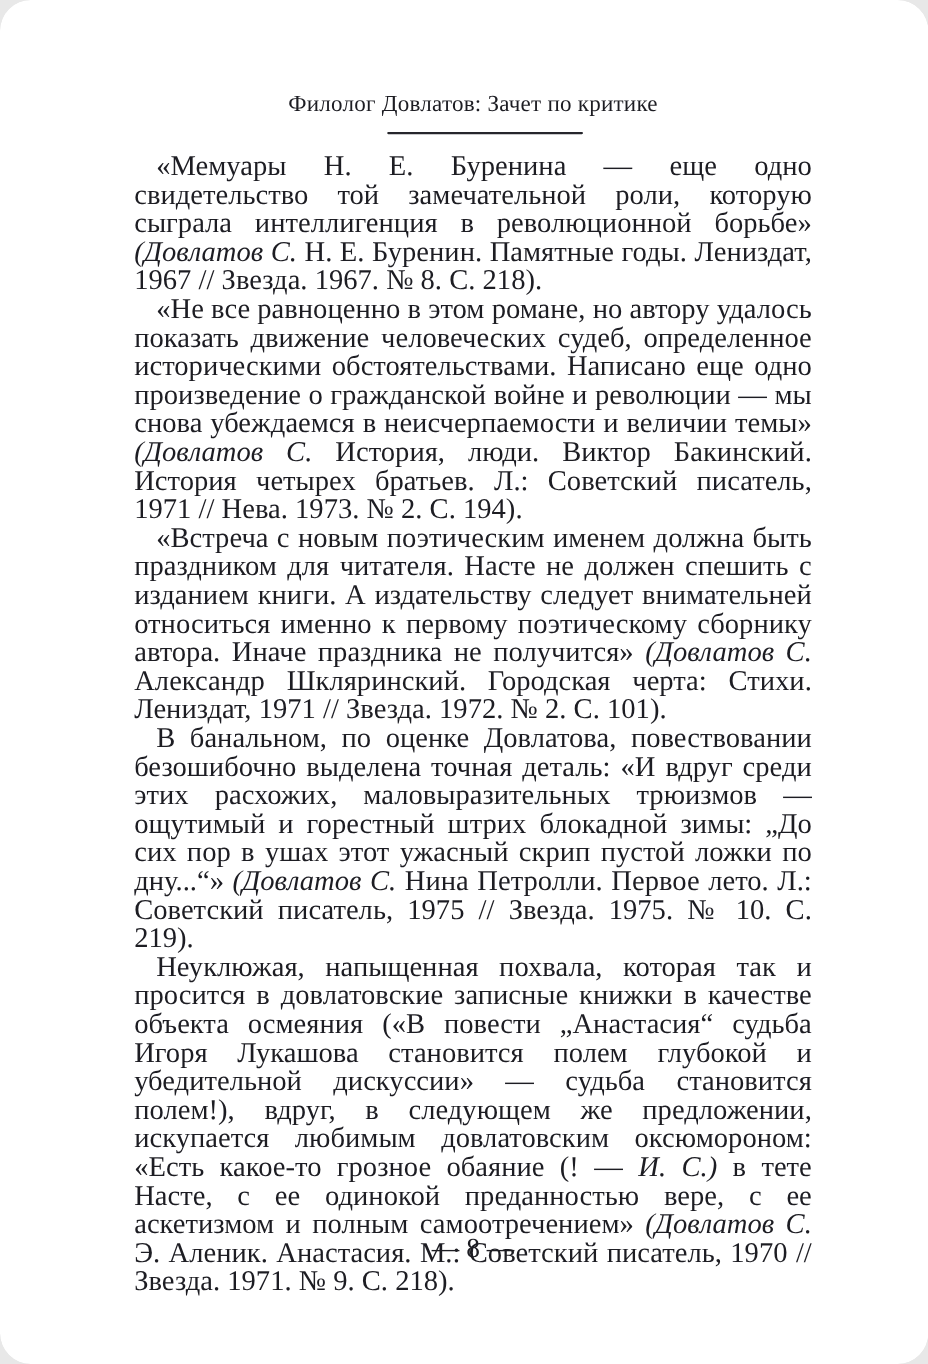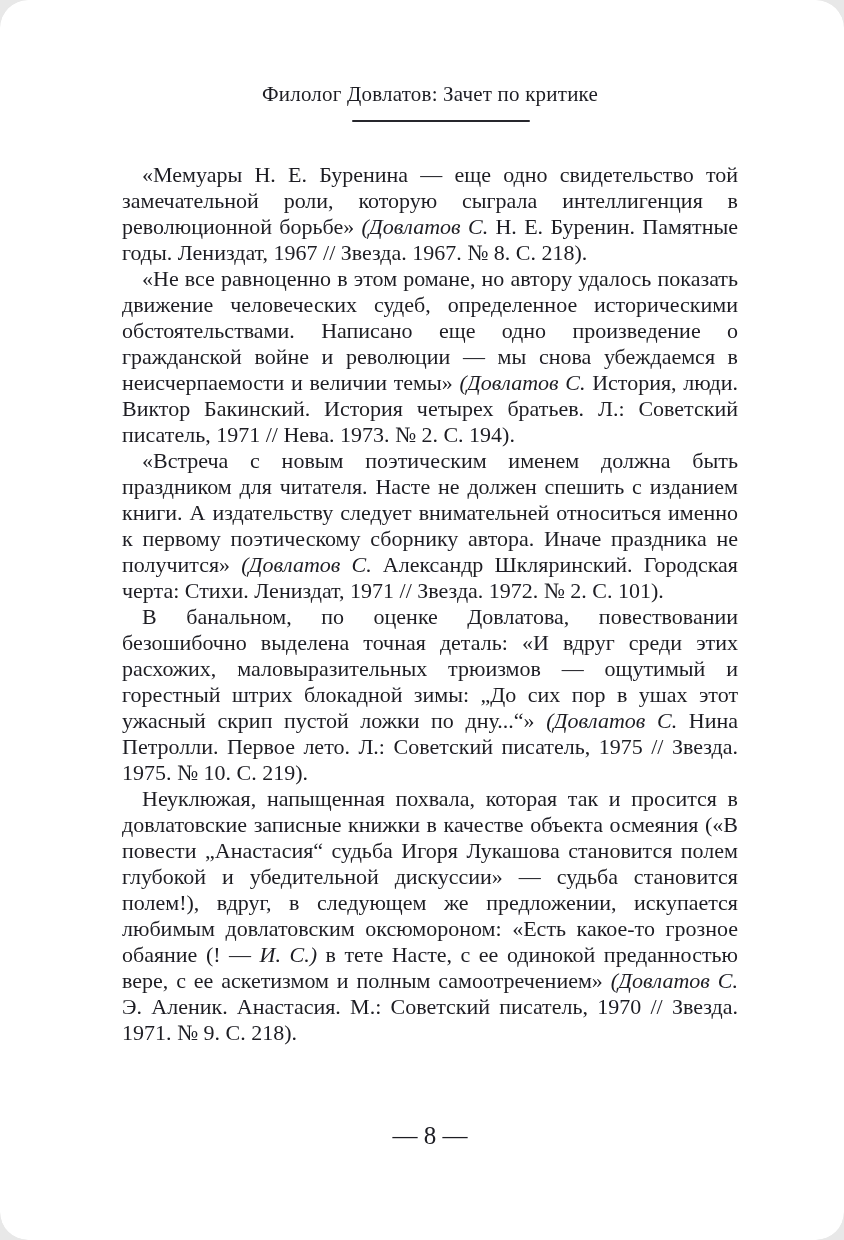--- a/index.html
+++ b/index.html
@@ -30,25 +30,24 @@
     left: 352px;
     width: 178px;
     height: 2px;
     background: #26262c;
   }
   .body-text {
     position: absolute;
     top: 138px;
     left: 122px;
     width: 616px;
-    font-size: 22px;
+    font-size: 26px;
     line-height: 26px;
     text-align: justify;
     hyphens: auto;
-    margin-top: 24px;
     -webkit-hyphens: auto;
   }
   .body-text p {
     margin: 0;
     text-indent: 20px;
   }
   .body-text i { font-style: italic; }
   .page-footer {
     position: absolute;
     top: 1122px;

